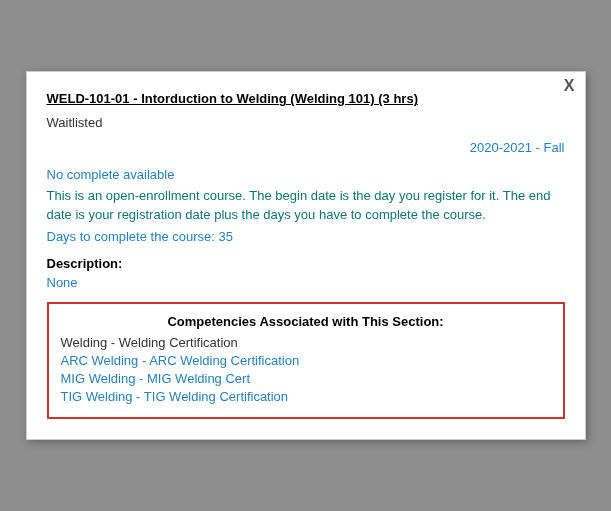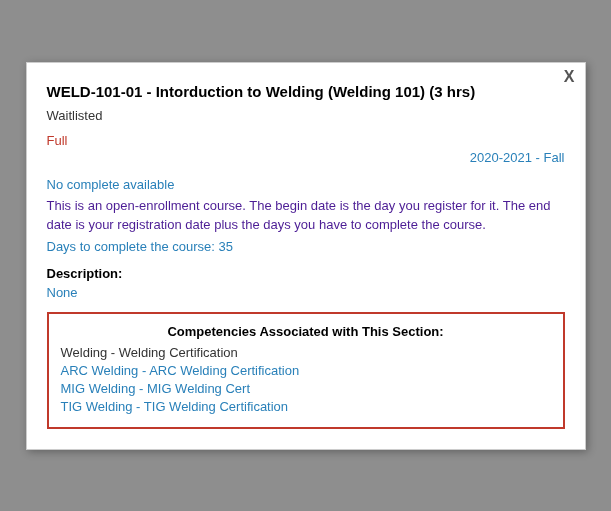--- a/index.html
+++ b/index.html
@@ -43,24 +43,25 @@
       font-weight: bold;
       line-height: 1;
     }
     .modal-body {
       padding: 18px 20px 10px 20px;
       overflow-y: auto;
       flex: 1;
     }
     .modal-title {
       font-weight: bold;
-      font-size: 15px;
+      font-size: 13px;
       margin-bottom: 6px;
       padding-right: 20px;
       line-height: 1.4;
+      text-decoration: underline;
     }
     .status-waitlisted {
       color: #333;
       font-size: 13px;
       margin-bottom: 10px;
     }
     .status-full {
       color: #c0392b;
       font-size: 13px;
       margin-bottom: 2px;
@@ -75,21 +76,21 @@
       font-weight: bold;
       margin-bottom: 4px;
       font-size: 13px;
     }
     .no-schedule {
       color: #2980b9;
       margin-bottom: 4px;
       font-size: 13px;
     }
     .open-enrollment-text {
-      color: #4c1d95;
+      color: #0f766e;
       margin-bottom: 4px;
       font-size: 13px;
       line-height: 1.5;
     }
     .days-to-complete {
       color: #2980b9;
       margin-bottom: 12px;
       font-size: 13px;
     }
     .instructor-section {
@@ -140,21 +141,20 @@
 
 <div class="overlay">
   <div class="modal">
     <div class="modal-body">
 
       <span class="modal-close">X</span>
 
       <div class="modal-title">WELD-101-01 - Intorduction to Welding (Welding 101) (3 hrs)</div>
 
       <div class="status-waitlisted">Waitlisted</div>
-      <div class="status-full">Full</div>
       <div class="term">2020-2021 - Fall</div>
 
       <div class="no-schedule">No complete available</div>
       <div class="open-enrollment-text">This is an open-enrollment course. The begin date is the day you register for it. The end date is your registration date plus the days you have to complete the course.</div>
       <div class="days-to-complete">Days to complete the course: 35</div>
 
 
       <div class="description-section">
         <div class="section-label">Description:</div>
         <div class="description-none">None</div>

